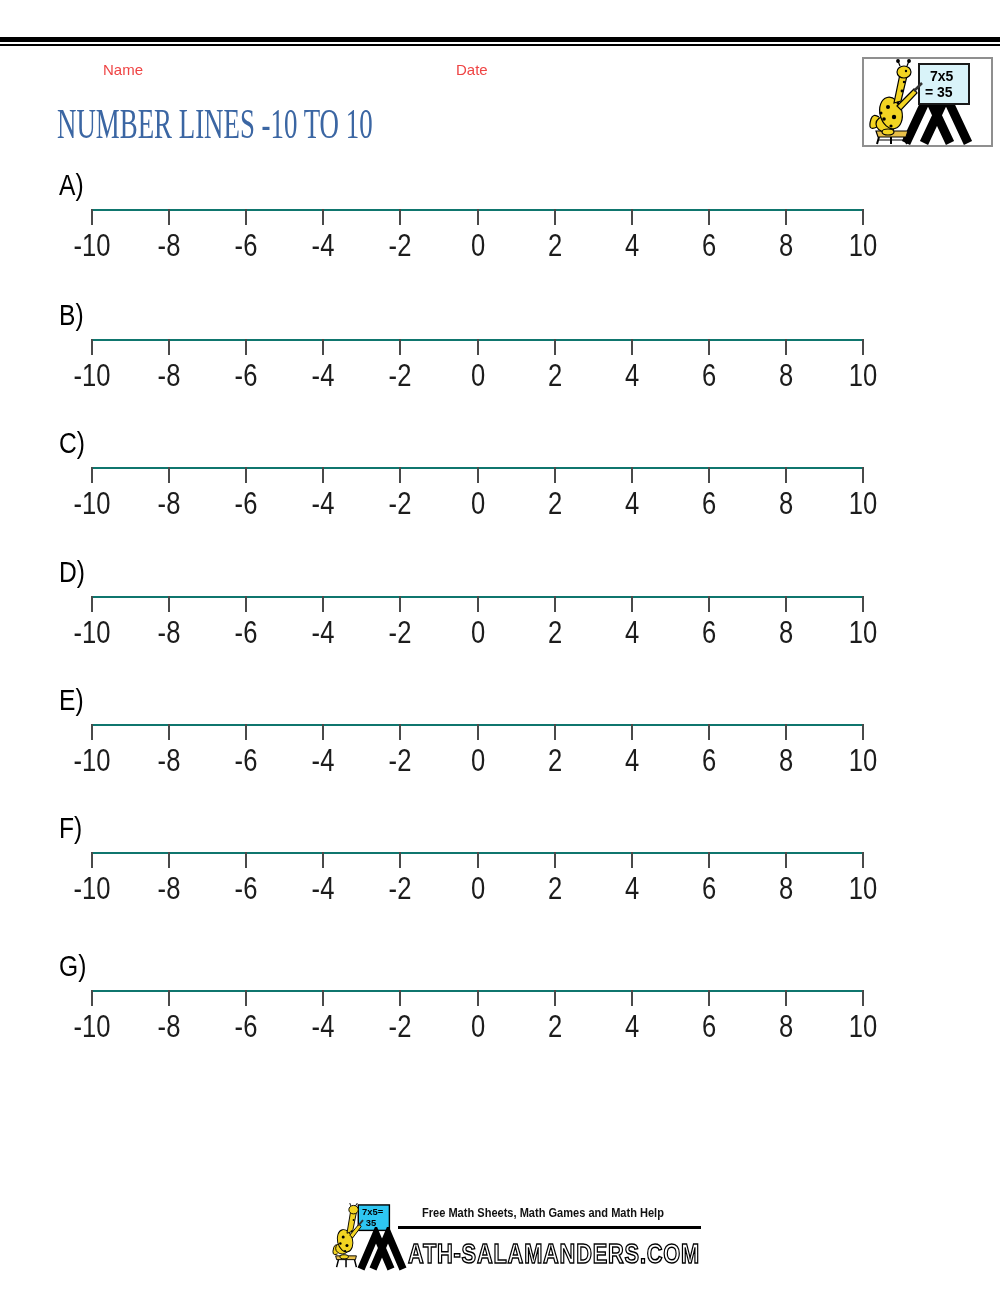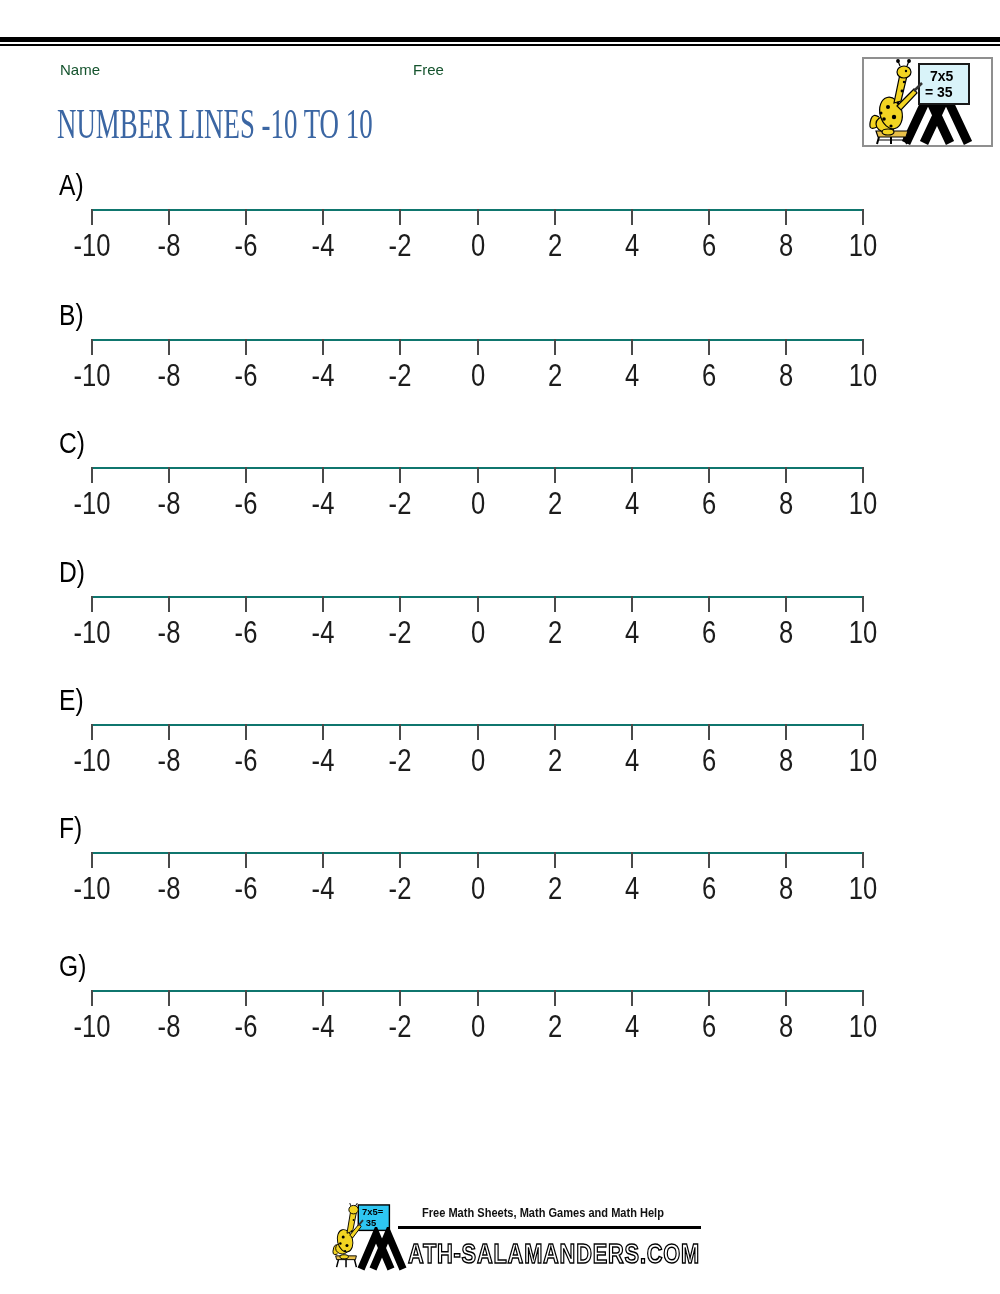--- a/index.html
+++ b/index.html
@@ -4,21 +4,21 @@
 <style>
   html,body { margin:0; padding:0; background:#fff; }
   #page {
     position:relative; width:1000px; height:1294px; background:#ffffff;
     font-family:"Liberation Sans", sans-serif; color:#1a1a1a; overflow:hidden;
   }
   .topbar {
     position:absolute; left:0; top:37px; width:1000px; height:2px;
     background:#ffffff; border-top:5px solid #000; border-bottom:2px solid #000;
   }
-  .field-label { position:absolute; top:61px; font-size:15px; color:#14532d; }
+  .field-label { position:absolute; top:61px; font-size:15px; color:#ef4444;margin-left:43px; }
   #name-label { left:60px; }
   #date-label { left:413px; }
   .title {
     position:absolute; left:57px; top:101px;
     font-family:"Liberation Serif", serif; font-size:42px; line-height:1.1;
     color:#3B66A3; white-space:nowrap;
     transform:scaleX(0.64); transform-origin:left top;
   }
   .logo-box {
     position:absolute; left:862px; top:57px; width:127px; height:86px;
@@ -51,21 +51,21 @@
   .f-wordmark { position:absolute; left:26px; top:28px; width:352px; height:44px; }
 </style>
 </head>
 <body>
 
 <div id="page">
 
   <div class="topbar"></div>
 
   <div class="field-label" id="name-label">Name</div>
-  <div class="field-label" id="date-label">Free</div>
+  <div class="field-label" id="date-label">Date</div>
 
   <div class="title">NUMBER LINES -10 TO 10</div>
 
   <div class="logo-box">
     <svg viewBox="0 0 127 86">
 
       <g>
         <path d="M42,84 L64,37 L86,84" stroke="#000" stroke-width="9" fill="none"></path>
         <path d="M60,84 L82,37 L104,84" stroke="#000" stroke-width="9" fill="none"></path>
       </g>

